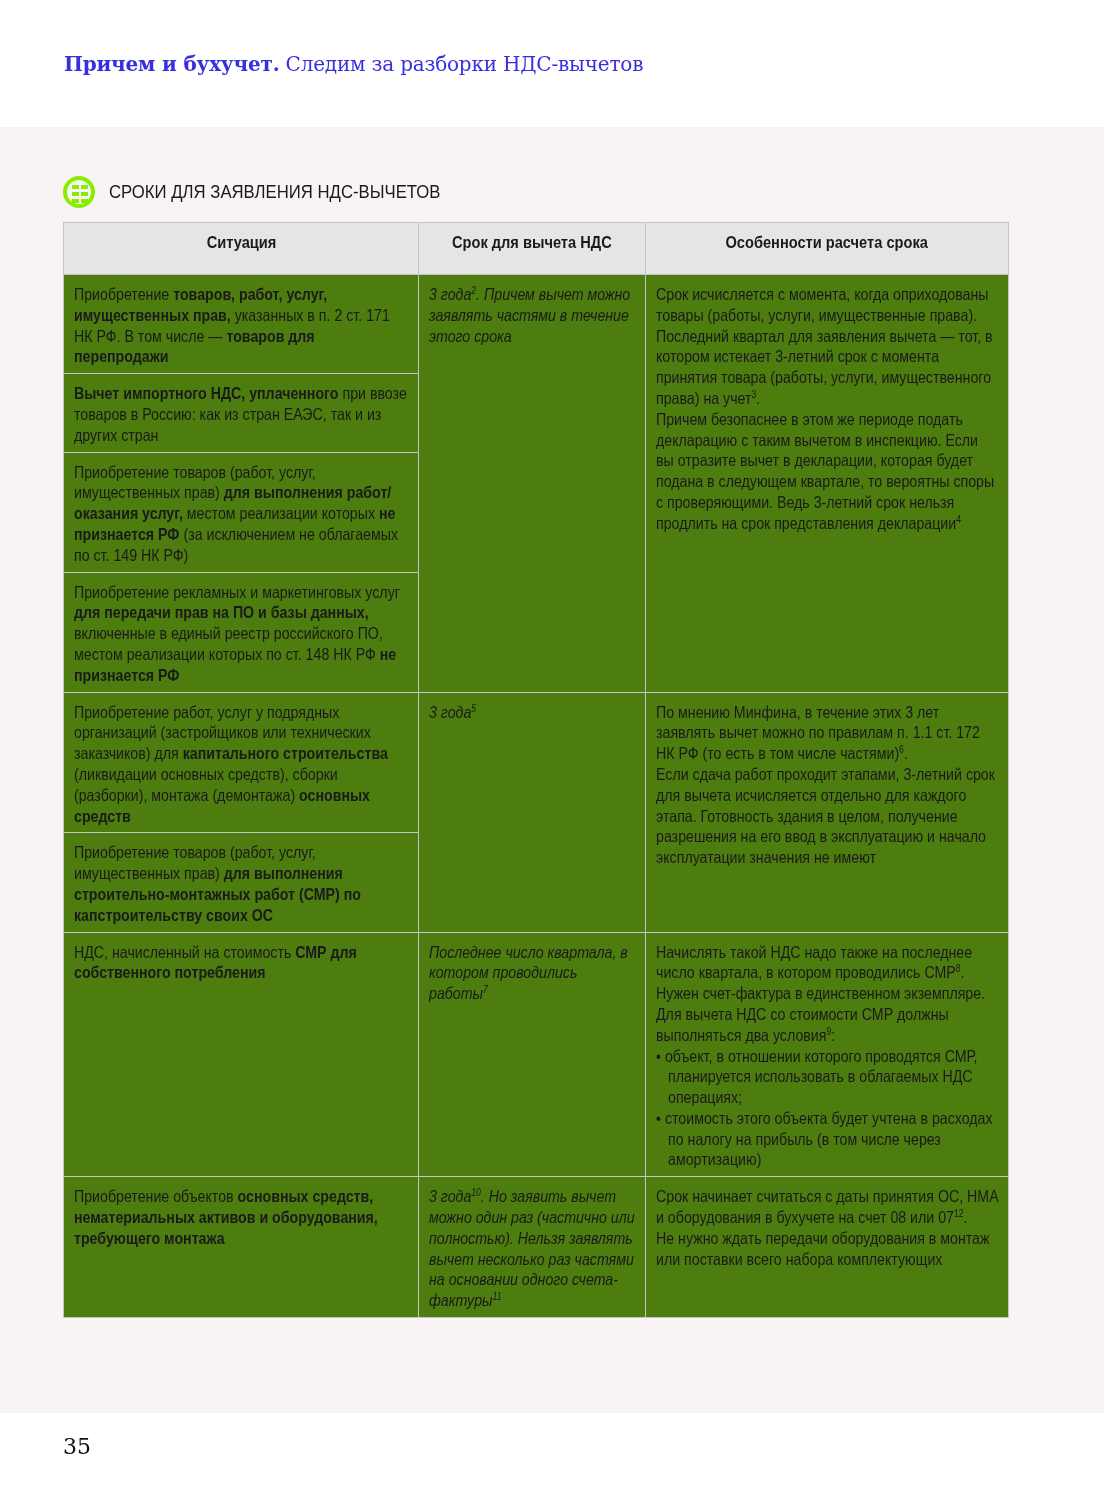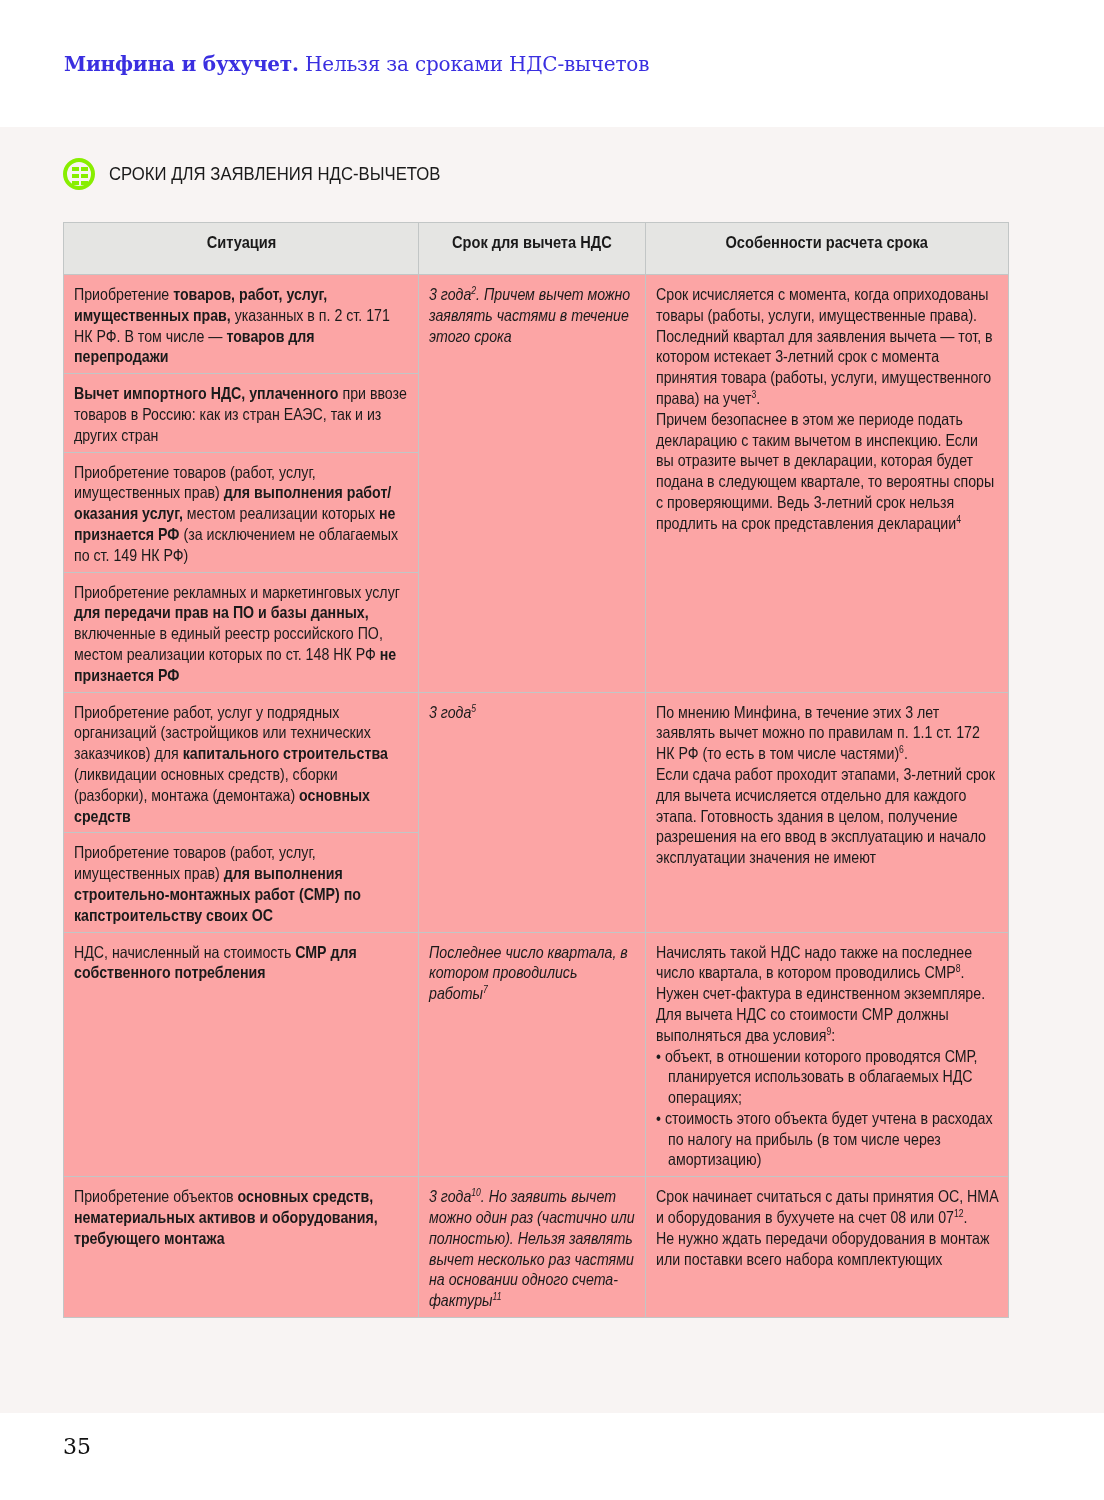--- a/index.html
+++ b/index.html
@@ -12,37 +12,37 @@
     position: absolute; left: 64px; top: 52px;
     font-family: "DejaVu Serif", serif; font-size: 20px; color: #3a2fe0;
     letter-spacing: -0.2px;
   }
   .running-head b { font-weight: bold; }
   .panel {
     position: absolute; left: 0; top: 127px; width: 1104px; height: 1286px;
     background: #f8f4f3;
   }
   .section-title {
-    position: absolute; left: 63px; top: 154px; height: 40px;
+    position: absolute; left: 63px; top: 172px; height: 40px;
     display: flex; align-items: center; justify-content: space-between;
   }
   .icon-circle {
     width: 32px; height: 32px; border: 4px solid #88ee00; border-radius: 50%;
     box-sizing: border-box; position: relative; margin-right: 14px;
   }
   .icon-circle .bar {
     position: absolute; height: 4px; width: 7px; background: #88ee00;
   }
   .section-title .label {
     font-family: "Liberation Sans", sans-serif; font-size: 19px; color: #1a1a1a;
     transform: scaleX(0.88); transform-origin: left center; white-space: nowrap;
   }
   table.main {
     position: absolute; left: 63px; top: 222px; width: 946px;
-    border-collapse: collapse; background: #fca5a5;
+    border-collapse: collapse; background: #4d7c0f;
     font-size: 16.5px; line-height: 20.8px;
   }
   table.main th, table.main td {
     border: 1.5px solid #c2c6c6; vertical-align: top; text-align: left;
   }
   table.main th {
     background: #e5e5e3; height: 52px; box-sizing: border-box;
     font-weight: bold; text-align: center; vertical-align: top;
     padding-top: 10px; font-size: 17px;
   }
@@ -56,22 +56,22 @@
   .bullet { display: block; padding-left: 14px; text-indent: -14px; }
   .page-number {
     position: absolute; left: 63px; top: 1434px;
     font-family: "DejaVu Serif", serif; font-size: 22px; color: #111;
   }
 </style>
 </head>
 <body>
 
 <div class="running-head">
-  <b>Минфина и бухучет.</b>
-  <span>Нельзя за сроками НДС-вычетов</span>
+  <b>Причем и бухучет.</b>
+  <span>Следим за разборки НДС-вычетов</span>
 </div>
 
 <div class="panel"></div>
 
 <div class="section-title">
   <div class="icon-circle">
     <span class="bar" style="left:5px;top:5px"></span>
       <span class="bar" style="left:14px;top:5px"></span>
     <span class="bar" style="left:5px;top:12px"></span>
       <span class="bar" style="left:14px;top:12px"></span>

